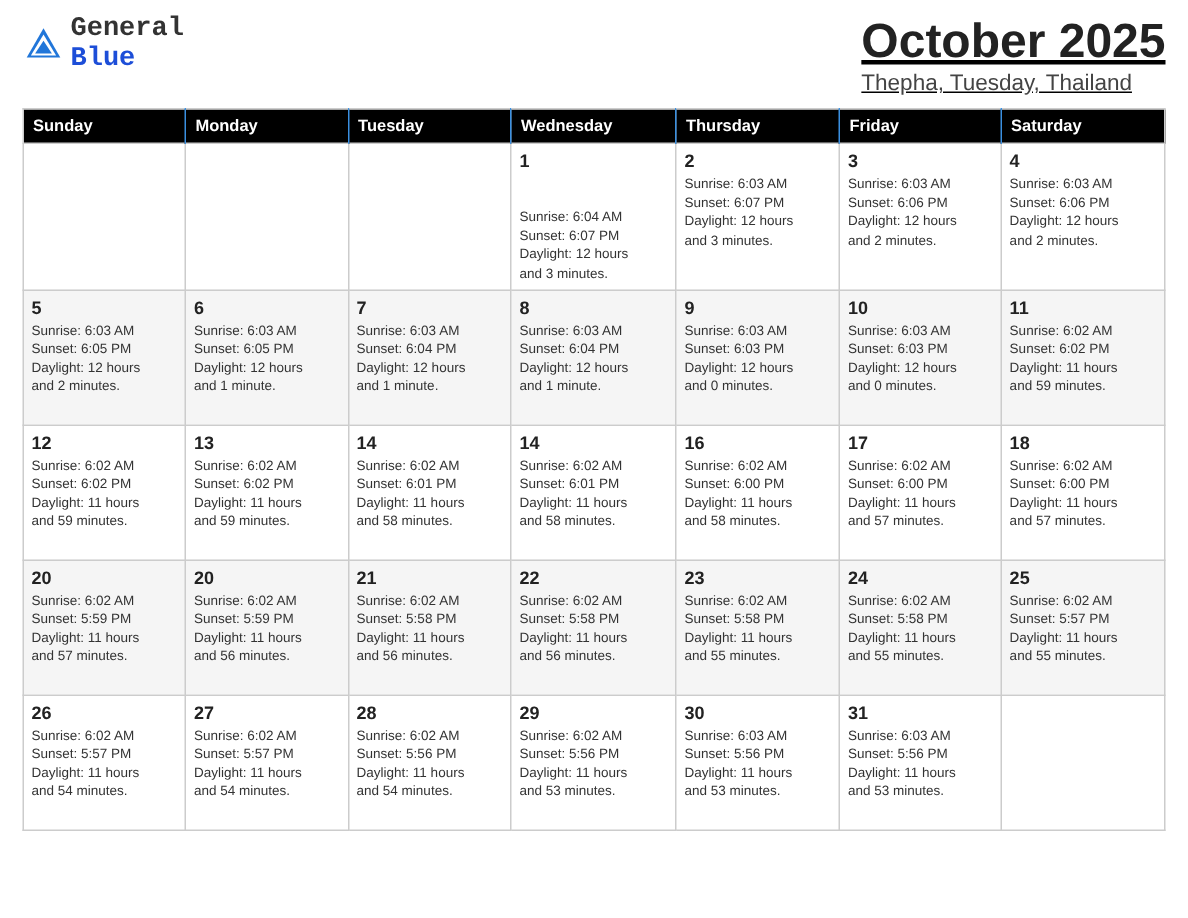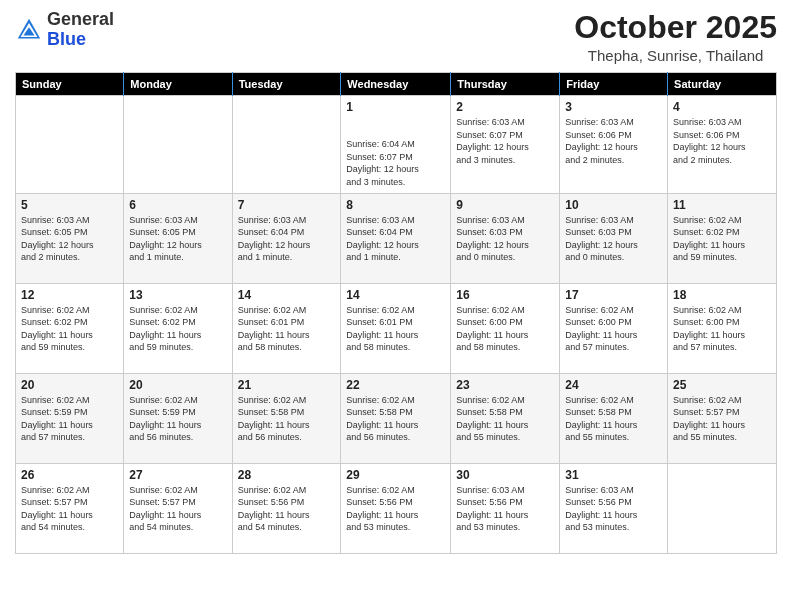--- a/index.html
+++ b/index.html
@@ -24,29 +24,31 @@
     }
     .logo {
       display: flex;
       align-items: center;
       gap: 4px;
     }
     .logo-text {
       font-size: 18px;
       font-weight: bold;
       line-height: 1.1;
+      font-family: Liberation Mono, monospace;
     }
     .logo-general { color: #333; }
     .logo-blue { color: #1d4ed8; }
     .logo-icon {
       width: 28px;
       height: 28px;
     }
     .title-block {
-      text-align: center;
+      text-align: left;
+      text-decoration: underline;
     }
     .month-title {
       font-size: 32px;
       font-weight: bold;
       color: #222;
       line-height: 1.1;
     }
     .location-title {
       font-size: 15px;
       color: #444;
@@ -108,21 +110,21 @@
         <polygon points="20,10 32,30 8,30" fill="white"></polygon>
         <polygon points="20,16 28,28 12,28" fill="#2176d9"></polygon>
       </svg>
       <div class="logo-text">
         <span class="logo-general">General</span><br>
         <span class="logo-blue">Blue</span>
       </div>
     </div>
     <div class="title-block">
       <div class="month-title">October 2025</div>
-      <div class="location-title">Thepha, Sunrise, Thailand</div>
+      <div class="location-title">Thepha, Tuesday, Thailand</div>
     </div>
   </div>
 
   <table class="calendar">
     <thead>
       <tr>
       <th>Sunday</th>
           <th>Monday</th>
           <th>Tuesday</th>
           <th>Wednesday</th>

